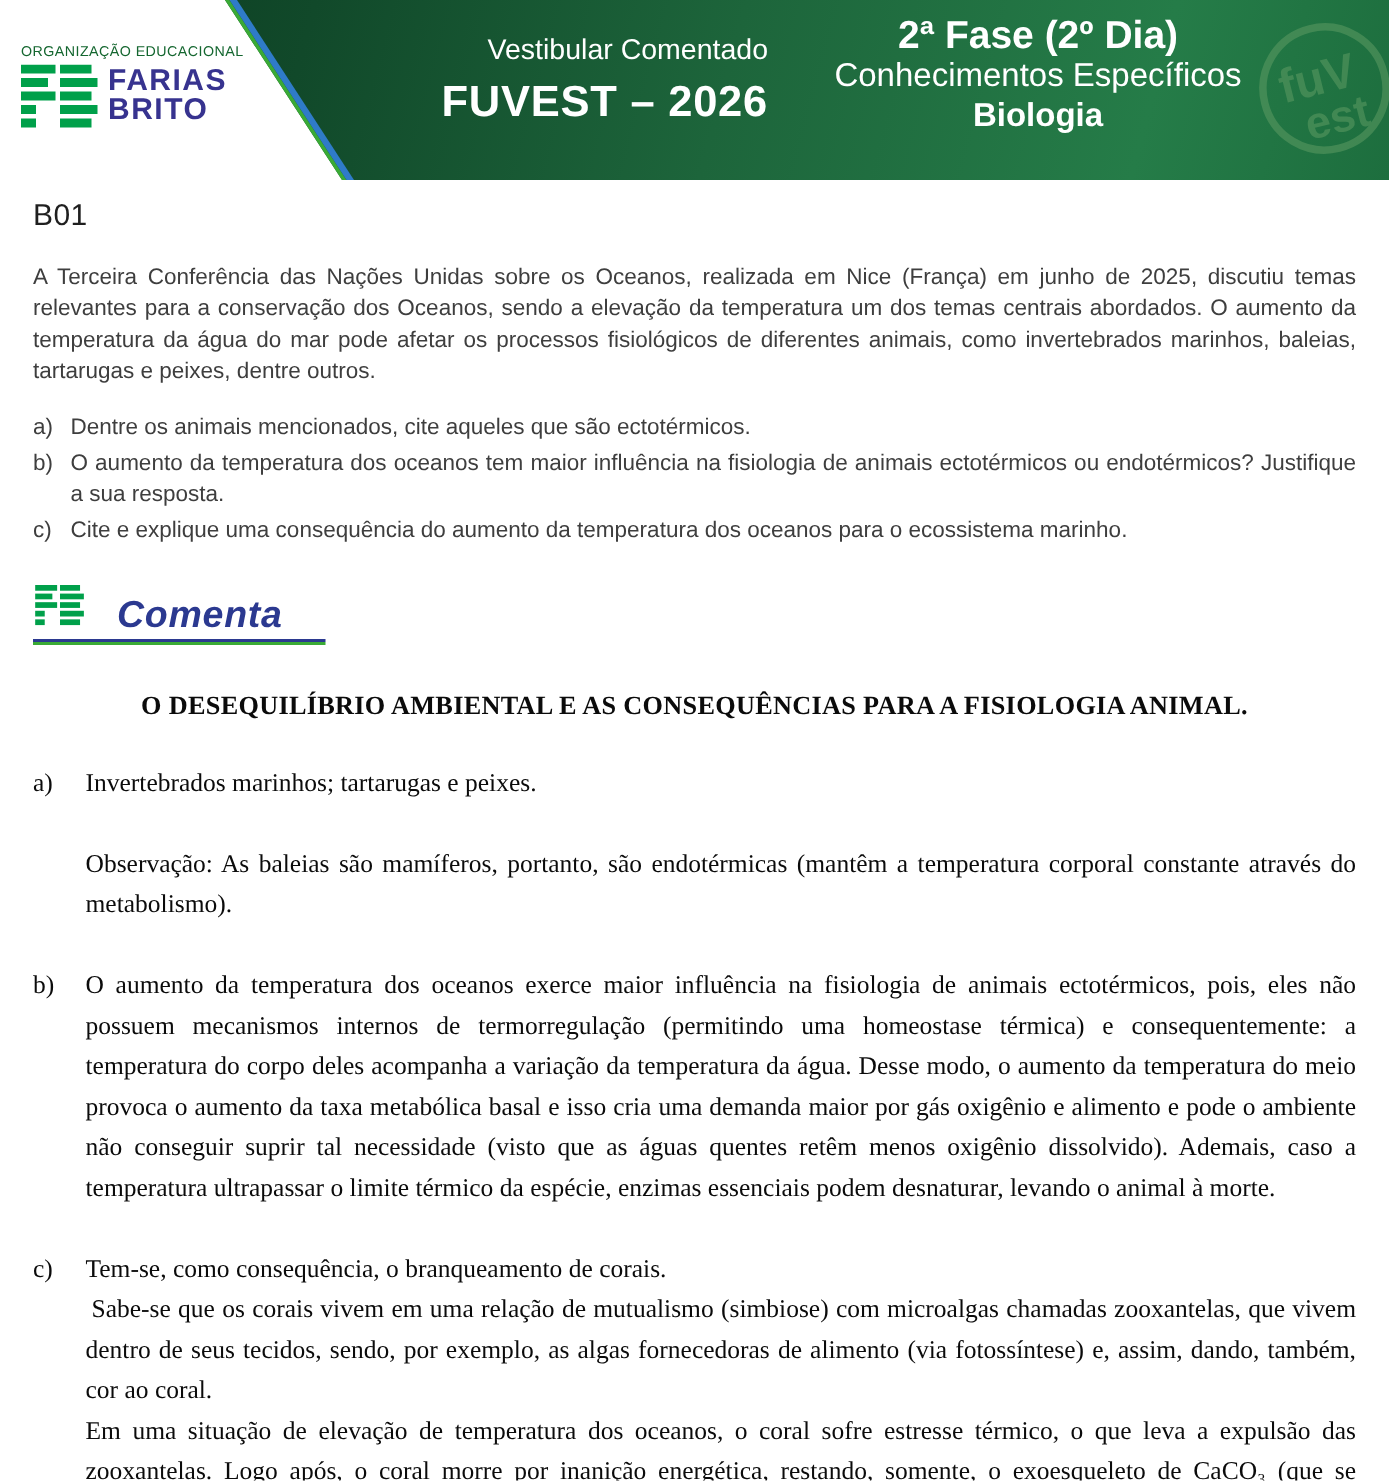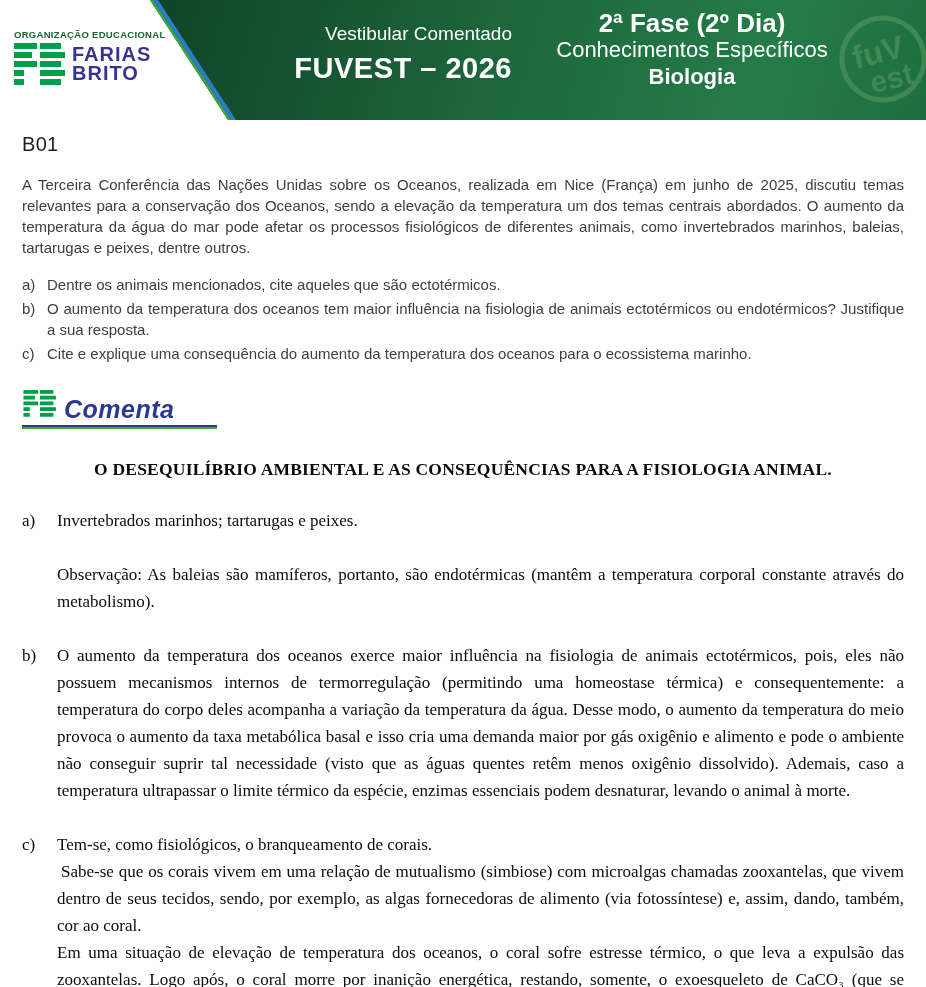--- a/index.html
+++ b/index.html
@@ -26,21 +26,21 @@
     background: #3aaa35;
     clip-path: polygon(150px 0, 153px 0, 231px 120px, 228px 120px);
   }
   .header .stripe-blue {
     position: absolute; left: 0; top: 0; width: 250px; height: 120px;
     background: #2f7bc8;
     clip-path: polygon(153px 0, 158px 0, 236px 120px, 231px 120px);
   }
   .org-label {
     position: absolute; left: 14px; top: 29px;
-    font-size: 9.5px; font-weight: 700; color: #14662f; letter-spacing: 0.3px;
+    font-size: 9.5px; font-weight: 400; color: #14662f; letter-spacing: 0.3px;
   }
   .fb-mark { position: absolute; left: 14px; top: 43px; }
   .brand-text {
     position: absolute; left: 72px; top: 45px;
     color: #37338f; font-weight: 800; font-size: 20px; line-height: 19px;
     letter-spacing: 1px; 
   }
   .header-center {
     position: absolute; left: 240px; top: 23px; width: 272px;
     text-align: right; color: #ffffff;
@@ -63,21 +63,21 @@
     margin-top: 18px; font-size: 15px; line-height: 21px;
     text-align: justify; color: #3e3e3e;
   }
   .q-items { margin-top: 16px; color: #3e3e3e; }
   .q-item { display: flex; margin-top: 3px; font-size: 15px; line-height: 21px; }
   .q-item .q-label { flex: none; width: 25px; }
   .q-item .q-text { flex: 1; text-align: justify; }
 
   
   .comenta-block { margin-top: 26px; width: 195px; }
-  .comenta-row { display: flex; align-items: flex-end; gap: 6px; }
+  .comenta-row { display: flex; align-items: flex-end; gap: 20px; }
   .comenta-word {
     font-size: 25px; font-weight: 700; font-style: italic;
     color: #2b3990; letter-spacing: 0.5px; line-height: 26px;
   }
   .comenta-rule-blue { margin-top: 3px; height: 2px; background: #2b3990; width: 195px; }
   .comenta-rule-green { height: 2px; background: #3aaa35; width: 195px; }
 
   
   .answer {
     font-family: "Liberation Serif", serif; color: #0b0b0b;
@@ -210,20 +210,20 @@
     <div class="a-item gap-27">
       <span class="a-label">b)</span>
       <div class="a-body">
         <p>O aumento da temperatura dos oceanos exerce maior influência na fisiologia de animais ectotérmicos, pois, eles não possuem mecanismos internos de termorregulação (permitindo uma homeostase térmica) e consequentemente: a temperatura do corpo deles acompanha a variação da temperatura da água. Desse modo, o aumento da temperatura do meio provoca o aumento da taxa metabólica basal e isso cria uma demanda maior por gás oxigênio e alimento e pode o ambiente não conseguir suprir tal necessidade (visto que as águas quentes retêm menos oxigênio dissolvido). Ademais, caso a temperatura ultrapassar o limite térmico da espécie, enzimas essenciais podem desnaturar, levando o animal à morte.</p>
       </div>
     </div>
 
     <div class="a-item gap-27">
       <span class="a-label">c)</span>
       <div class="a-body">
-        <p>Tem-se, como fisiológicos, o branqueamento de corais.</p>
+        <p>Tem-se, como consequência, o branqueamento de corais.</p>
         <p class="indent-sm">Sabe-se que os corais vivem em uma relação de mutualismo (simbiose) com microalgas chamadas zooxantelas, que vivem dentro de seus tecidos, sendo, por exemplo, as algas fornecedoras de alimento (via fotossíntese) e, assim, dando, também, cor ao coral.</p>
         <p>Em uma situação de elevação de temperatura dos oceanos, o coral sofre estresse térmico, o que leva a expulsão das zooxantelas. Logo após, o coral morre por inanição energética, restando, somente, o exoesqueleto de CaCO₃ (que se fragmenta com o tempo), afetando diretamente a estrutura dos recifes e todas as outras espécies que dependem deles (alimentando-se dos corais ou se protegendo neles).</p>
       </div>
     </div>
 
   </div>
 </div>
 
 </body></html>

